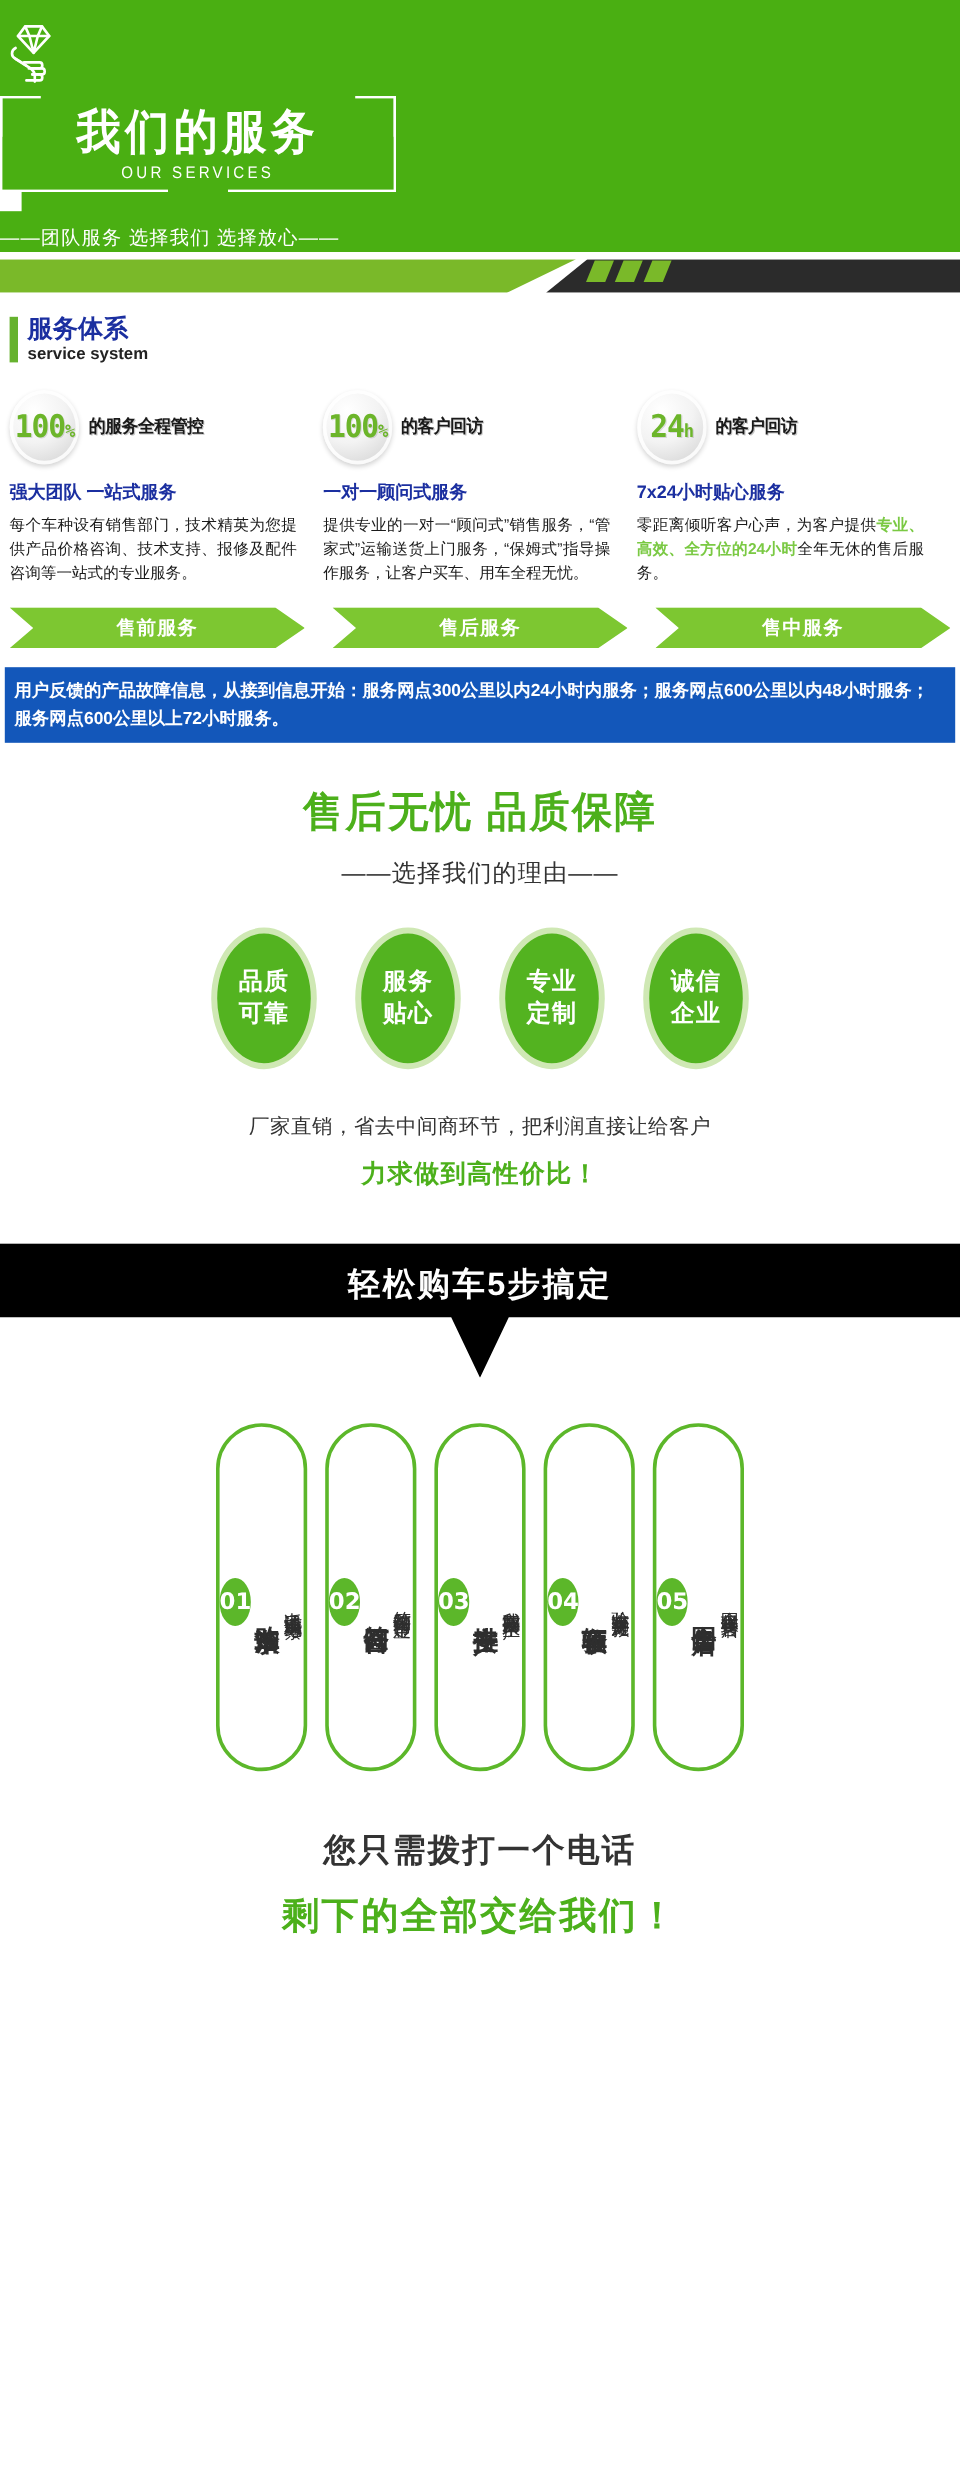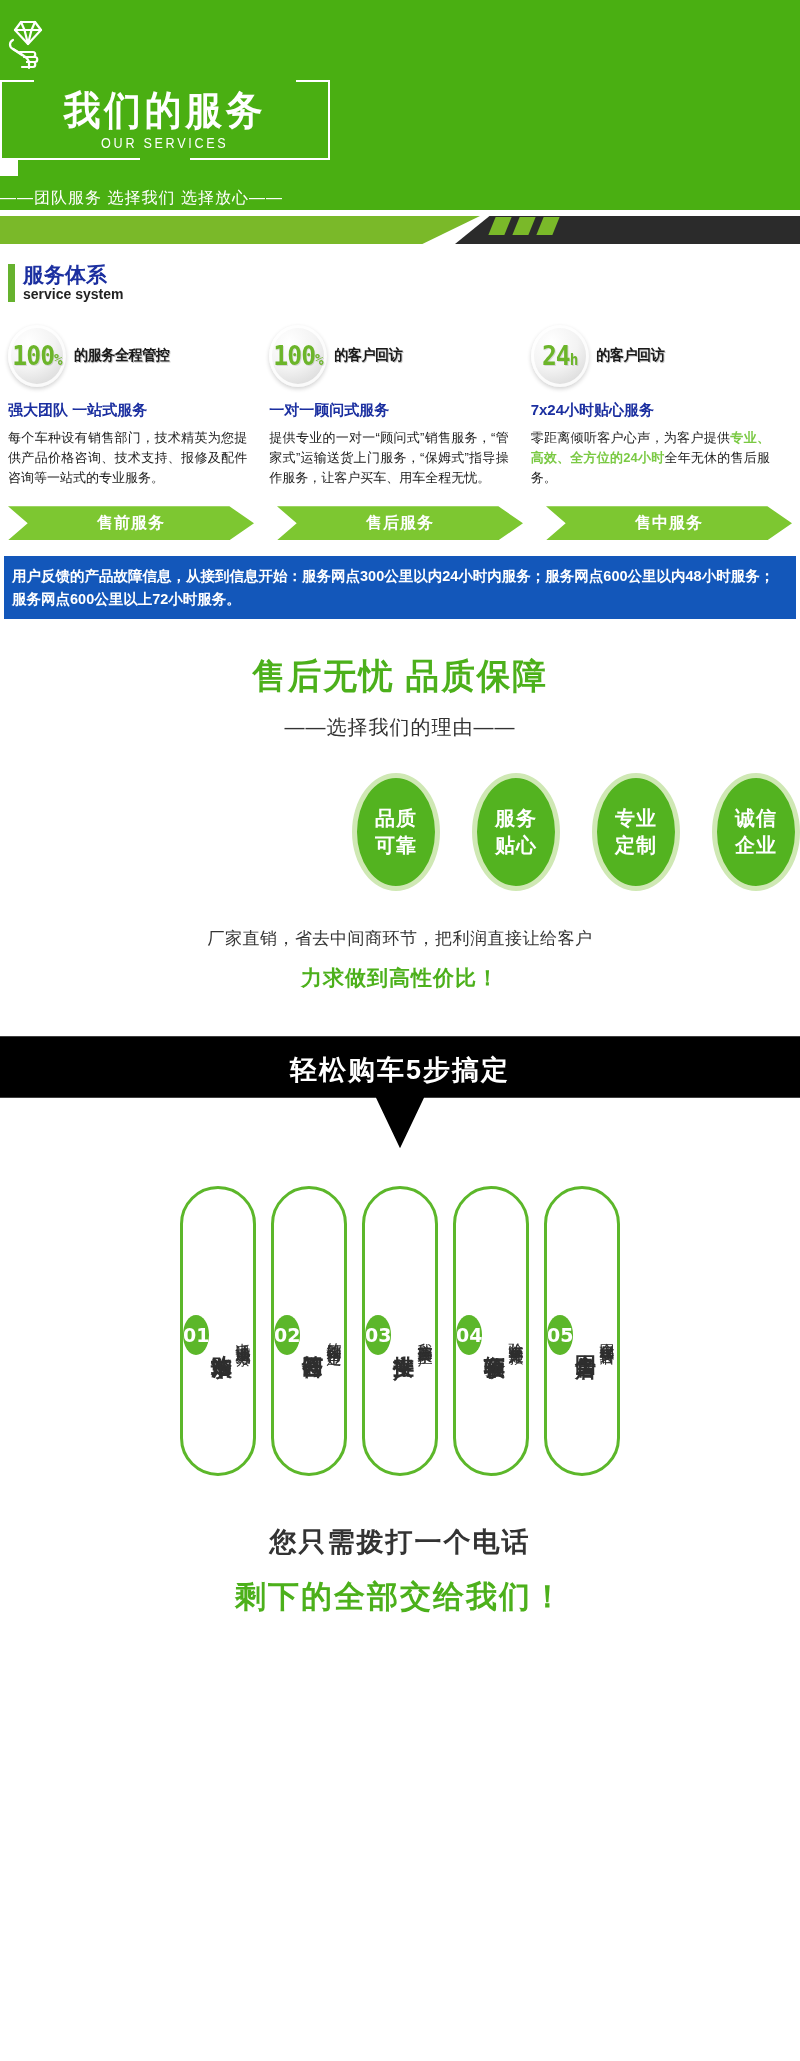--- a/index.html
+++ b/index.html
@@ -131,21 +131,21 @@
   .reasons-head { text-align: center; margin-top: 34px; }
   .reasons-head .h1 {
     color: #4cb01b; font-size: 35px; font-weight: 700; letter-spacing: 2px;
     transform: scaleX(0.96);
   }
   .reasons-head .h2 {
     color: #333; font-size: 20px; margin-top: 14px; letter-spacing: 1px;
   }
 
   
-  .ovals { display: flex; justify-content: flex-end; gap: 32px; margin-top: 32px; }
+  .ovals { display: flex; justify-content: center; gap: 32px; margin-top: 32px; }
   .oval {
     width: 88px; height: 118px; border-radius: 50%;
     background: #53b320;
     border: 5px solid #cfe8b4;
     display: flex; flex-direction: column;
     align-items: center; justify-content: center;
     color: #fff; font-size: 20px; font-weight: 700; line-height: 1.35;
     letter-spacing: 1px;
   }
 

